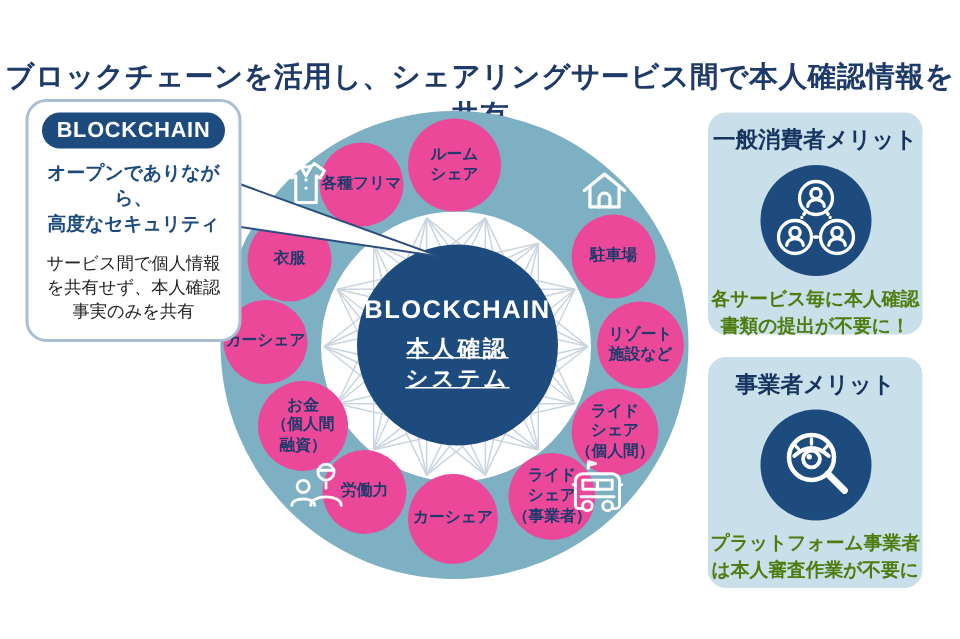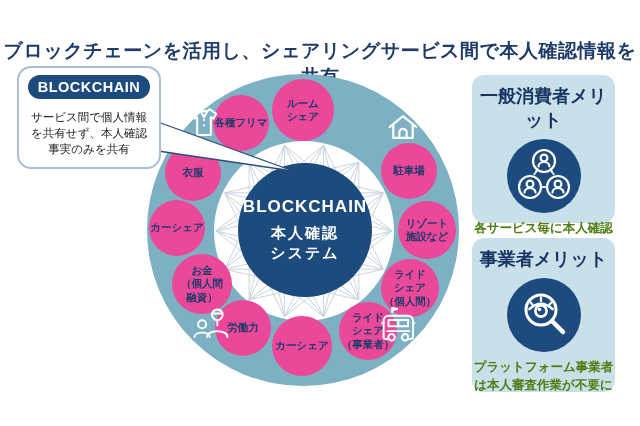--- a/index.html
+++ b/index.html
@@ -11,21 +11,21 @@
   
   .ring{position:absolute;left:147px;top:74px;width:312px;height:312px;border-radius:50%;
         background:#7db0c3;z-index:1;}
   .inner-circle{position:absolute;left:214px;top:141px;width:180px;height:180px;border-radius:50%;
         background:#ffffff;z-index:1;}
   .inner-circle svg{position:absolute;left:0;top:0;}
   .center-circle{position:absolute;left:238px;top:163px;width:134px;height:134px;border-radius:50%;
         background:#1d4b7e;z-index:2;display:flex;flex-direction:column;align-items:center;
         justify-content:center;text-align:center;color:#fff;}
   .center-name{font-size:17px;font-weight:bold;letter-spacing:1px;}
-  .center-sys{font-size:15px;font-weight:bold;white-space:pre-line;line-height:1.35;margin-top:6px;letter-spacing:2px;}
+  .center-sys{font-size:15px;font-weight:bold;white-space:pre-line;line-height:1.35;margin-top:6px;letter-spacing:2px;text-decoration:underline;}
 
   .svc{position:absolute;border-radius:50%;background:#ec4899;z-index:2;
        display:flex;align-items:center;justify-content:center;text-align:center;
        color:#1d3a6b;font-size:10.5px;font-weight:700;line-height:1.25;white-space:pre-line;}
   .s0{left:272px;top:79px;width:62px;height:62px;}
   .s1{left:336px;top:96px;width:56px;height:56px;}
   .s2{left:381px;top:143px;width:56px;height:56px;}
   .s3{left:398px;top:201px;width:58px;height:58px;}
   .s4{left:381px;top:259px;width:58px;height:58px;}
   .s5{left:339px;top:302px;width:58px;height:58px;}
@@ -50,21 +50,21 @@
   .callout-strong{margin-top:8px;font-size:12.5px;font-weight:bold;color:#1d4b7e;
                   line-height:1.35;white-space:pre-line;}
   .callout-body{margin-top:10px;font-size:11.5px;font-weight:500;color:#222;
                 line-height:1.4;white-space:pre-line;}
 
   
   .panel{position:absolute;left:472px;width:143px;background:#c9dfe9;border-radius:12px;
          z-index:2;text-align:center;box-sizing:border-box;padding-top:9px;}
   .panel1{top:75px;height:148px;}
   .panel2{top:238px;height:154px;}
-  .panel-title{font-size:18px;font-weight:bold;color:#16345f;}
+  .panel-title{font-size:15px;font-weight:bold;color:#16345f;}
   .panel-icon{width:74px;height:74px;border-radius:50%;background:#1d4b7e;margin:7px auto 0 auto;
               display:flex;align-items:center;justify-content:center;}
   .panel-body{margin-top:7px;font-size:12.5px;font-weight:700;color:#4d7c0f;
               line-height:1.4;white-space:pre-line;}
 </style>
 </head>
 <body>
 
 <div class="stage">
 
@@ -184,20 +184,22 @@
   </div>
 
   <svg class="tail-svg" width="150" height="70" viewBox="0 0 150 70">
     <polygon points="8,10 143,59 8,39" fill="#ffffff"></polygon>
     <line x1="8" y1="10" x2="143" y2="59" stroke="#2b4d7e" stroke-width="1.3"></line>
     <line x1="8" y1="39" x2="143" y2="59" stroke="#2b4d7e" stroke-width="1.3"></line>
   </svg>
 
   <div class="callout">
     <div class="badge">BLOCKCHAIN</div>
+    <div class="callout-strong">オープンでありながら、
+高度なセキュリティ</div>
     <div class="callout-body">サービス間で個人情報
 を共有せず、本人確認
 事実のみを共有</div>
   </div>
 
   <div class="panel panel1">
     <div class="panel-title">一般消費者メリット</div>
     <div class="panel-icon">
       <svg width="74" height="74" viewBox="0 0 74 74" fill="none" stroke="#fff" stroke-width="2.2" stroke-linecap="round">
         <circle cx="37" cy="22" r="11"></circle>

